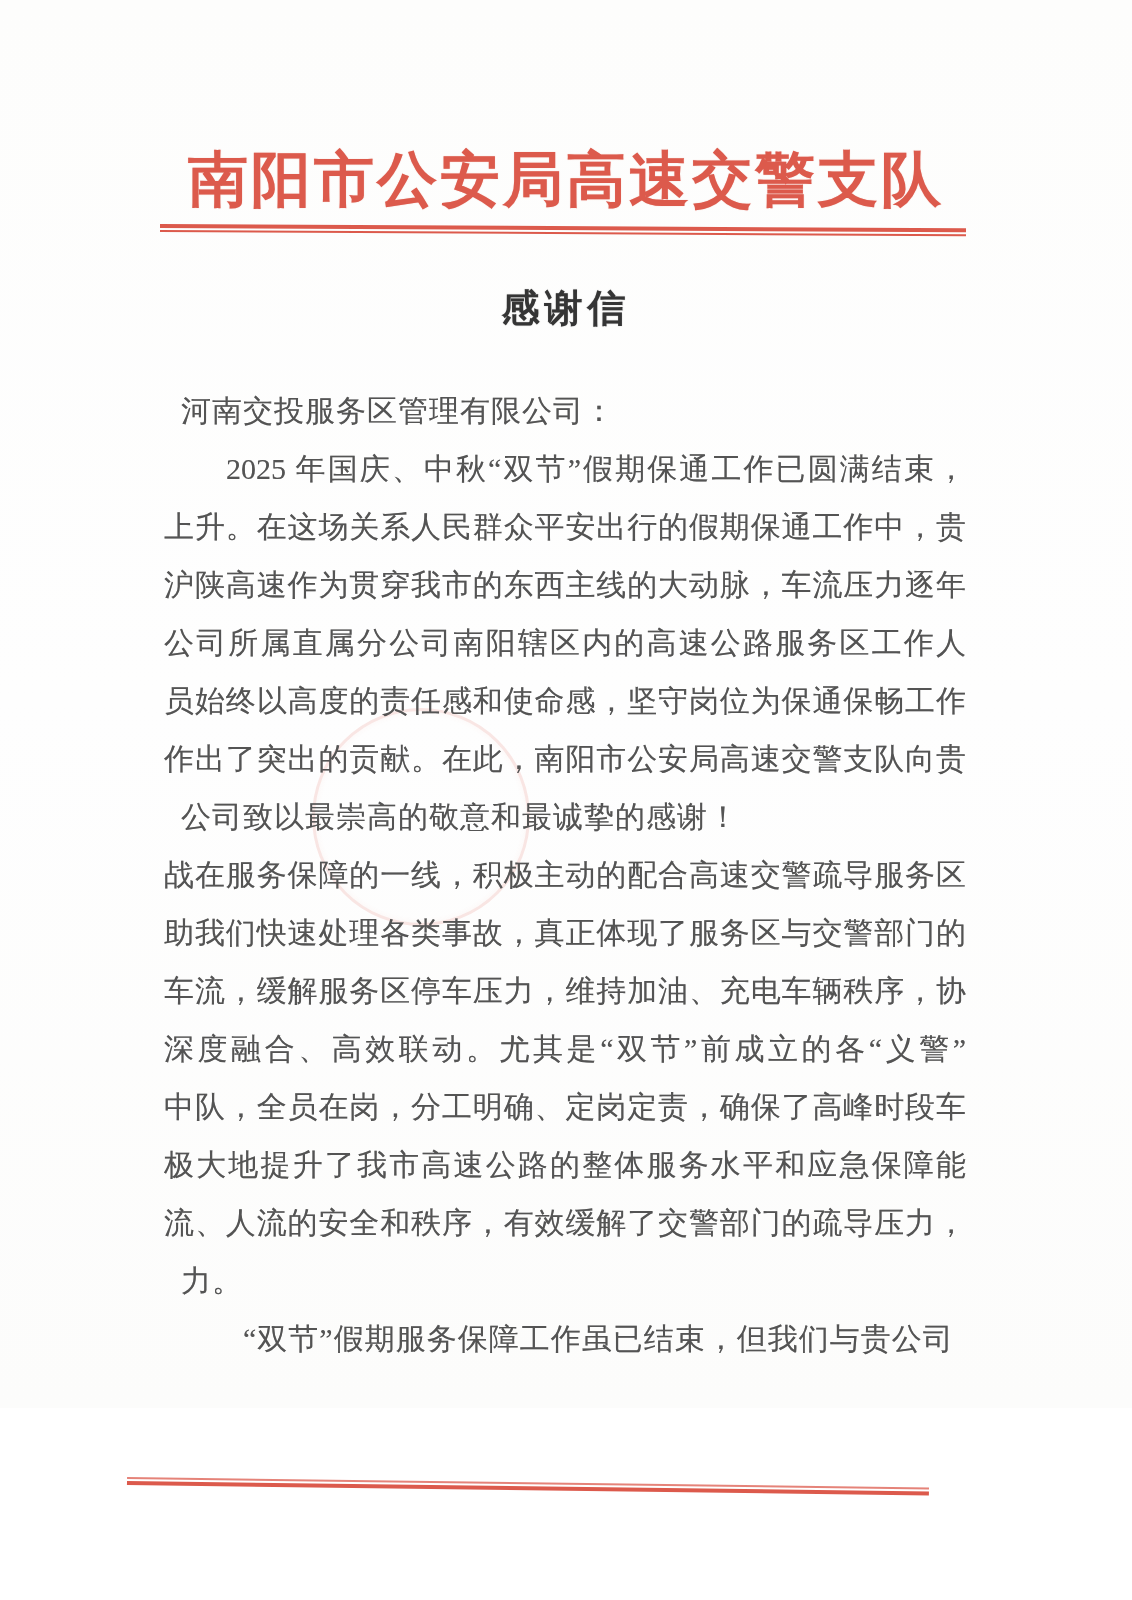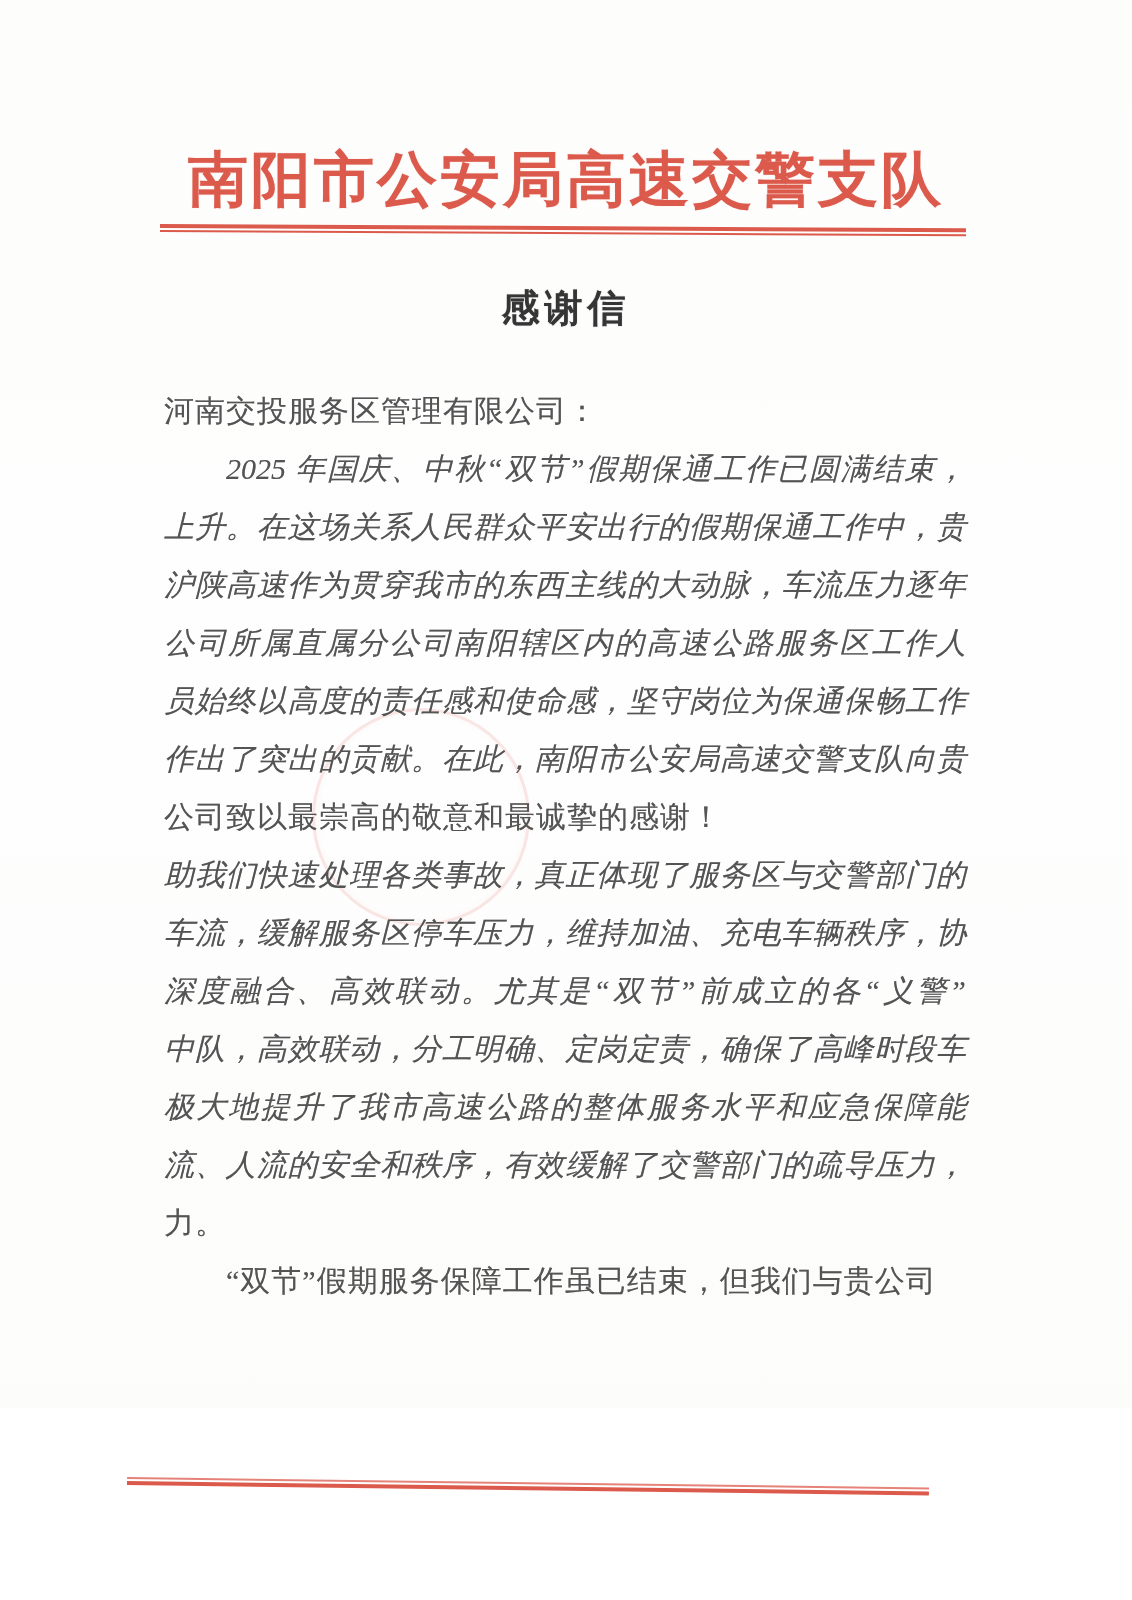--- a/index.html
+++ b/index.html
@@ -73,23 +73,22 @@
   .body-col .line{
     height:58px;
     line-height:58px;
     white-space:nowrap;
   }
   .body-col .line.just{
     white-space:normal;
     text-align:justify;
     text-align-last:justify;
     text-justify:inter-character;
-    font-style:italic;
   }
-  .body-col .line.plain{letter-spacing:1px;}
+  .body-col .line.plain{letter-spacing:1px;margin-left:17px;}
   .body-col .line.ind{text-indent:62px;}
   
   .rule-bottom{
     position:absolute;
     left:127px;top:1477px;width:802px;height:10px;
     transform:rotate(0.75deg);
     transform-origin:left center;
   }
   .rule-bottom .thin{position:absolute;left:0;top:0;width:100%;height:2px;background:rgba(220,90,76,0.75);}
   .rule-bottom .thick{position:absolute;left:0;top:4px;width:100%;height:4px;background:var(--red);}
@@ -112,24 +111,25 @@
 
   <div class="body-col">
       <div class="line plain">河南交投服务区管理有限公司：</div>
       <div class="line just ind">2025 年国庆、中秋“双节”假期保通工作已圆满结束，</div>
       <div class="line just">上升。在这场关系人民群众平安出行的假期保通工作中，贵</div>
       <div class="line just">沪陕高速作为贯穿我市的东西主线的大动脉，车流压力逐年</div>
       <div class="line just">公司所属直属分公司南阳辖区内的高速公路服务区工作人</div>
       <div class="line just">员始终以高度的责任感和使命感，坚守岗位为保通保畅工作</div>
       <div class="line just">作出了突出的贡献。在此，南阳市公安局高速交警支队向贵</div>
       <div class="line plain">公司致以最崇高的敬意和最诚挚的感谢！</div>
+      <div class="line just">战在服务保障的一线，积极主动的配合高速交警疏导服务区</div>
       <div class="line just">助我们快速处理各类事故，真正体现了服务区与交警部门的</div>
       <div class="line just">车流，缓解服务区停车压力，维持加油、充电车辆秩序，协</div>
       <div class="line just">深度融合、高效联动。尤其是“双节”前成立的各“义警”</div>
-      <div class="line just">中队，高效联动，分工明确、定岗定责，确保了高峰时段车</div>
+      <div class="line just">中队，全员在岗，分工明确、定岗定责，确保了高峰时段车</div>
       <div class="line just">极大地提升了我市高速公路的整体服务水平和应急保障能</div>
       <div class="line just">流、人流的安全和秩序，有效缓解了交警部门的疏导压力，</div>
       <div class="line plain">力。</div>
       <div class="line plain ind">“双节”假期服务保障工作虽已结束，但我们与贵公司</div>
     </div>
 
   <div class="rule-bottom">
     <div class="thin"></div>
     <div class="thick"></div>
   </div>

